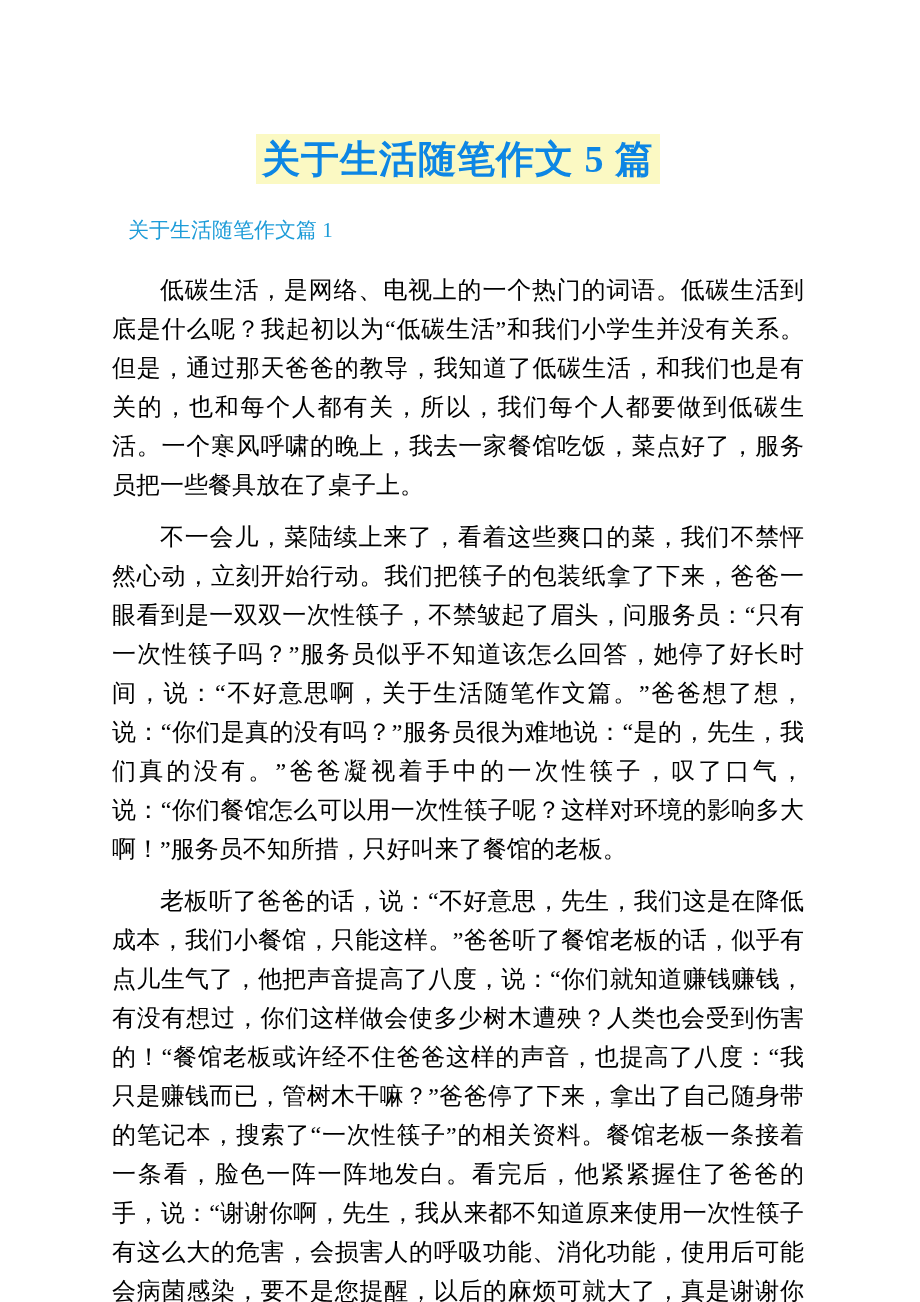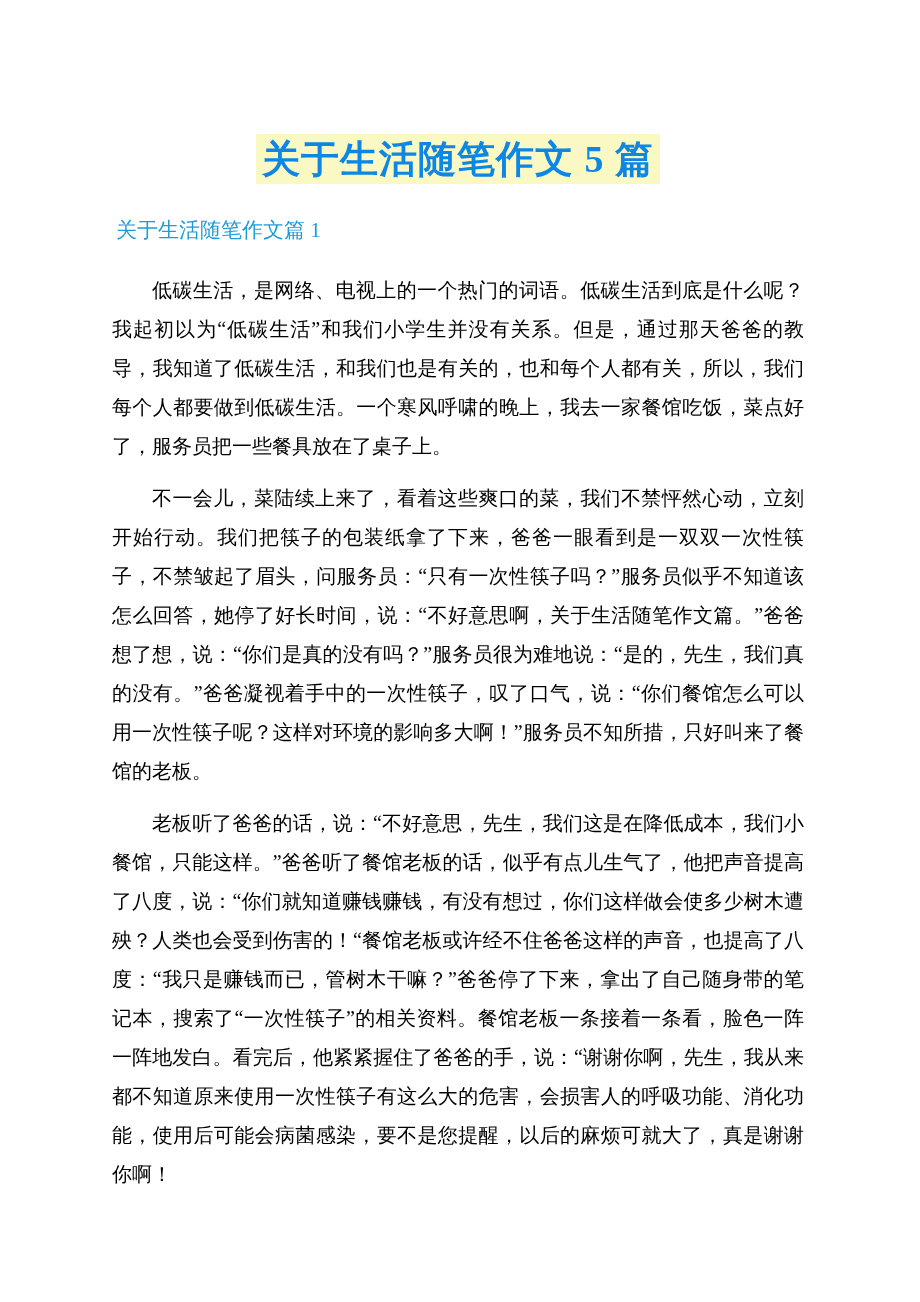--- a/index.html
+++ b/index.html
@@ -34,29 +34,29 @@
     font-weight: bold;
     line-height: 48px;
     letter-spacing: 1px;
   }
   .title-highlight {
     background: var(--title-highlight);
     color: var(--title-text);
     padding: 4px 6px;
   }
   .section-heading {
-    margin: 0 0 26px 4px;
+    margin: 0 0 26px 16px;
     font-size: 21px;
     font-weight: normal;
     line-height: 30px;
     color: var(--heading-text);
   }
   .body-paragraph {
     margin: 0 0 13px 0;
-    font-size: 20px;
+    font-size: 24px;
     line-height: 39px;
     color: var(--body-text);
     text-align: justify;
     text-indent: 2em;
     word-break: break-all;
   }
 </style>
 </head>
 <body>
 

